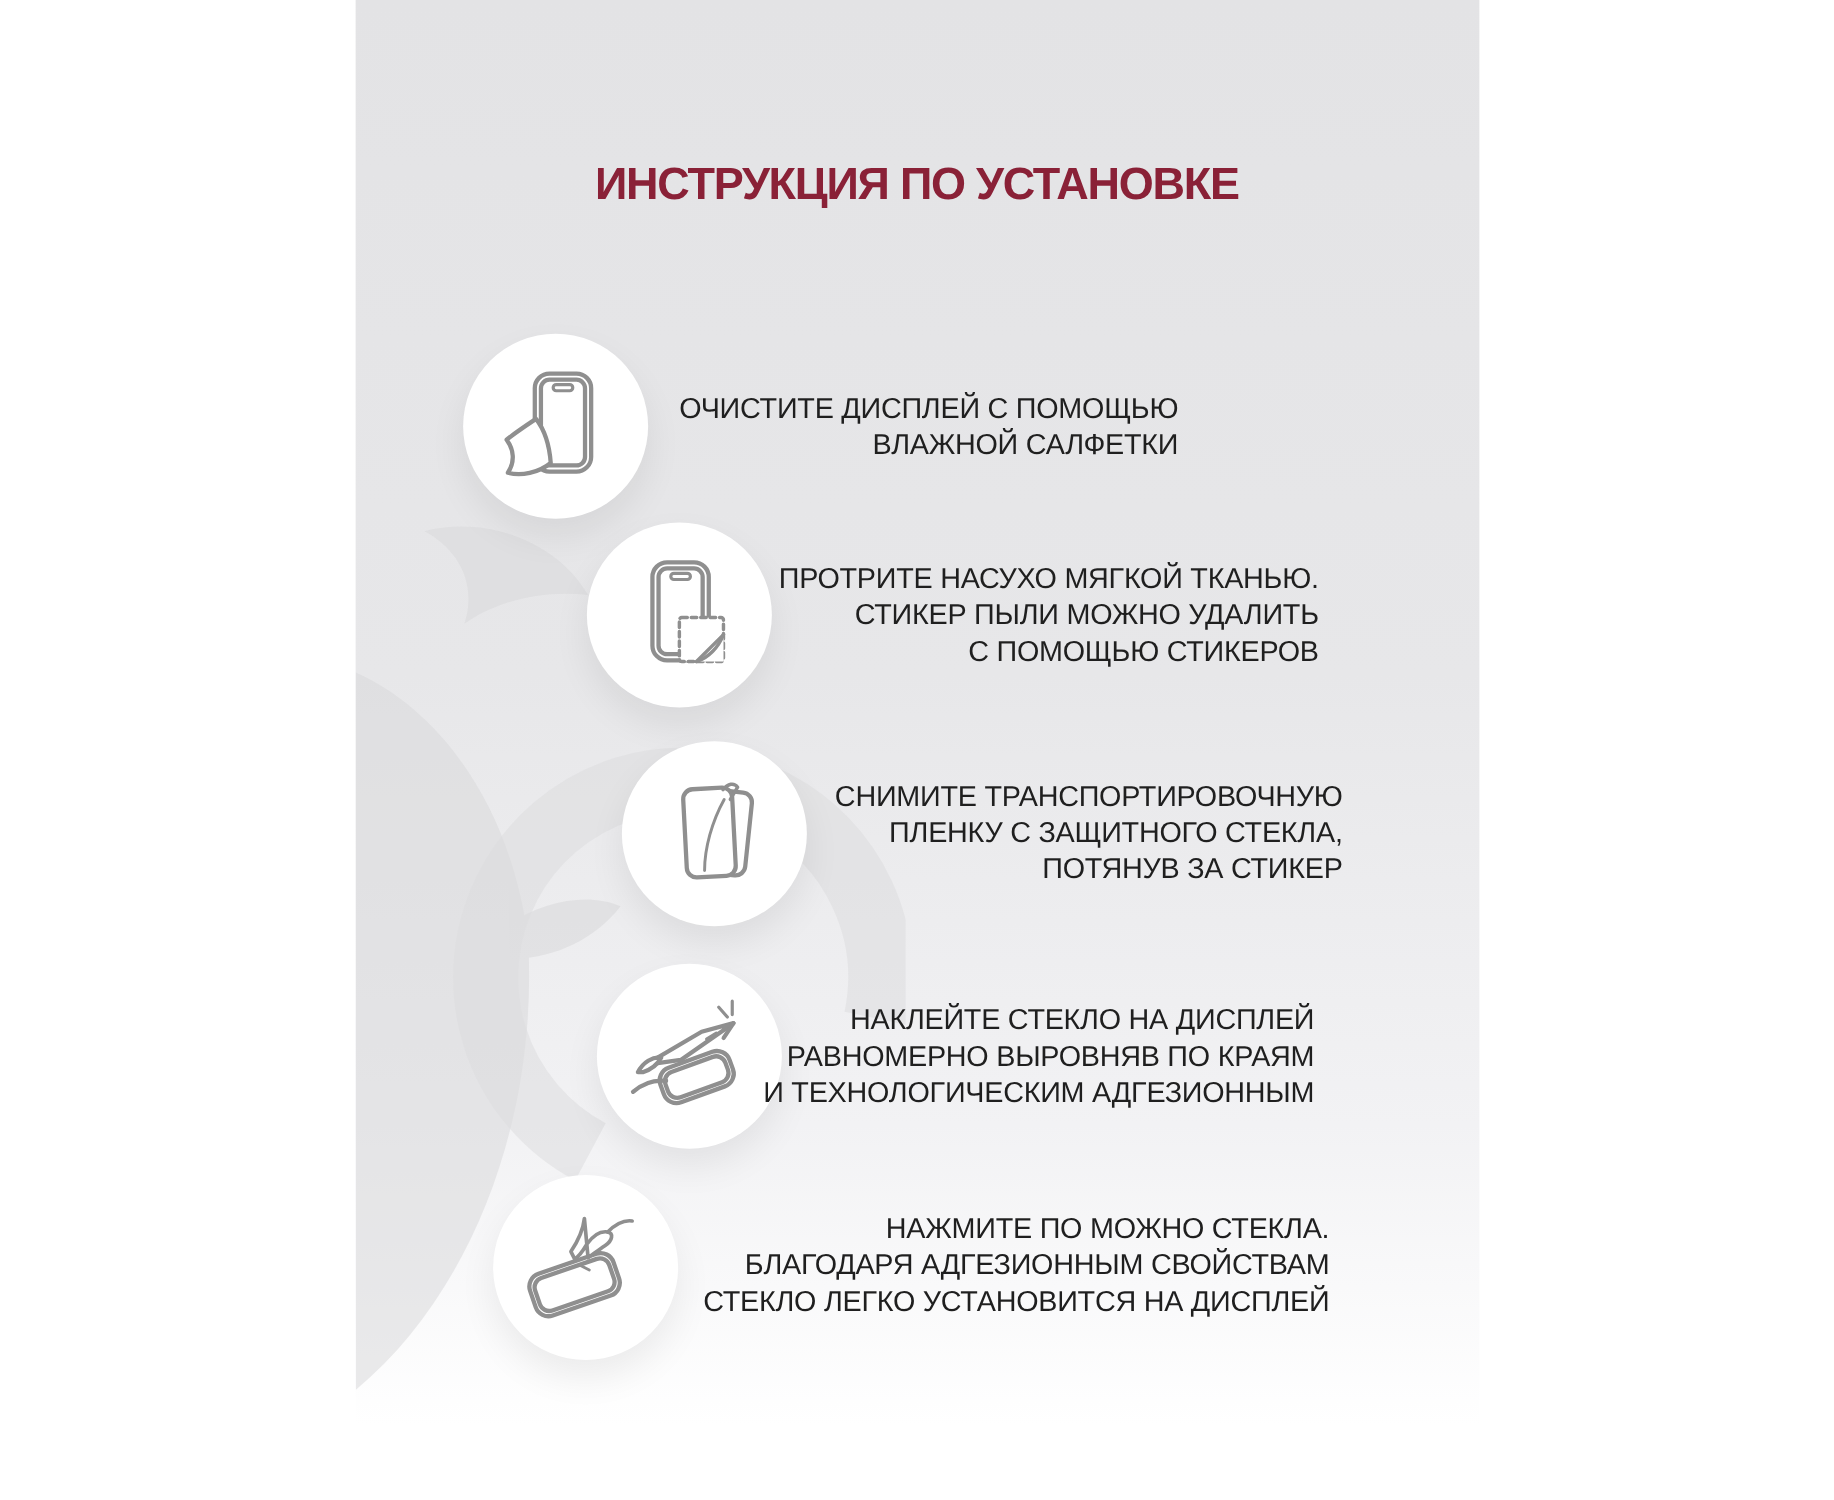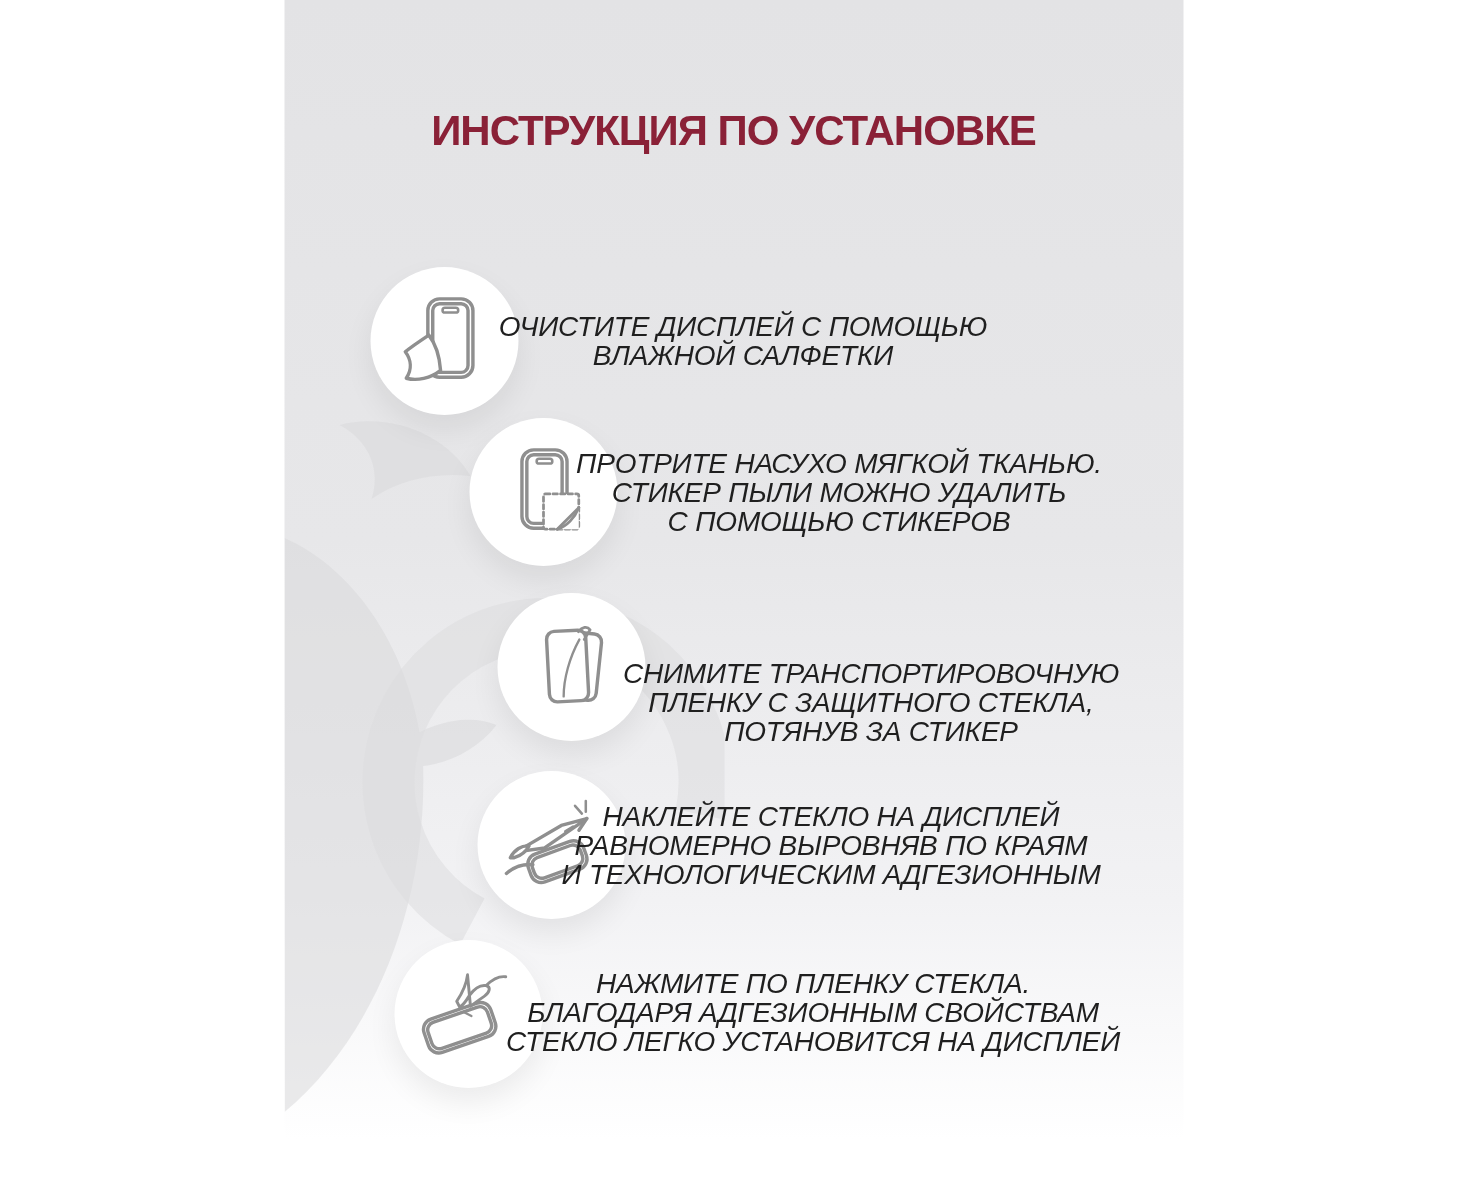--- a/index.html
+++ b/index.html
@@ -31,62 +31,61 @@
     position: absolute;
     left: 0;
     top: 420px;
     width: 440px;
     height: 780px;
     pointer-events: none;
   }
   .title {
     position: absolute;
     left: 0;
-    top: 104px;
+    top: 120px;
     width: 100%;
     text-align: center;
     color: #8a2137;
-    font-size: 42px;
+    font-size: 36px;
     line-height: 54px;
     font-weight: bold;
     letter-spacing: -1px;
   }
   .circle {
     position: absolute;
     width: 148px;
     height: 148px;
     border-radius: 50%;
     background: #ffffff;
     box-shadow: 0 14px 30px rgba(0,0,0,0.07);
     display: flex;
     align-items: center;
     justify-content: center;
   }
   .circle svg { width: 98px; height: 98px; }
   .step-text {
     position: absolute;
     transform: translate(-50%, -50%);
-    text-align: center;
+    text-align: right;
     color: #1f1f1f;
-    font-size: 28px;
+    font-size: 23px;
     line-height: 29px;
     letter-spacing: -0.2px;
     white-space: nowrap;
-    font-style: italic;
   }
   
   .c1 { left: 86px;  top: 267px; }
   .c2 { left: 185px; top: 418px; }
   .c3 { left: 213px; top: 593px; }
   .c4 { left: 193px; top: 771px; }
   .c5 { left: 110px; top: 940px; }
   
   .t1 { left: 459px; top: 341px; }
   .t2 { left: 555px; top: 492px; }
-  .t3 { left: 587px; top: 702px; }
+  .t3 { left: 587px; top: 666px; }
   .t4 { left: 547px; top: 845px; }
   .t5 { left: 529px; top: 1012px; }
   .ico { fill: none; stroke: #8f8f8f; stroke-width: 3.5; stroke-linecap: round; stroke-linejoin: round; }
 </style>
 </head>
 <body>
 
 <div class="page">
   <div class="card">
 
@@ -178,19 +177,19 @@
         <g class="ico" stroke-width="3.2">
           <rect x="5" y="46" width="72" height="36" rx="11" transform="rotate(-19 41 64)"></rect>
           <rect x="9" y="50" width="64" height="28" rx="8" transform="rotate(-19 41 64)"></rect>
           <path d="M49,10 C48,19 44,28 38,37 L41,43 C45,41 48,36 51,31 C56,24 62,20 68,21 C73,22 72,28 66,32 C60,36 55,40 52,42 Z" fill="#ffffff" stroke-width="3"></path>
           <path d="M68,21 C74,15 81,11 88,12" stroke-width="3"></path>
           <path d="M45,48 l8,4" stroke-width="2.4"></path>
         </g>
       </svg>
     </div>
     <div class="step-text t5">
-      <div>НАЖМИТЕ ПО ПЛЕНКУ СТЕКЛА.</div>
+      <div>НАЖМИТЕ ПО МОЖНО СТЕКЛА.</div>
       <div>БЛАГОДАРЯ АДГЕЗИОННЫМ СВОЙСТВАМ</div>
       <div>СТЕКЛО ЛЕГКО УСТАНОВИТСЯ НА ДИСПЛЕЙ</div>
     </div>
 
   </div>
 </div>
 
 </body></html>

